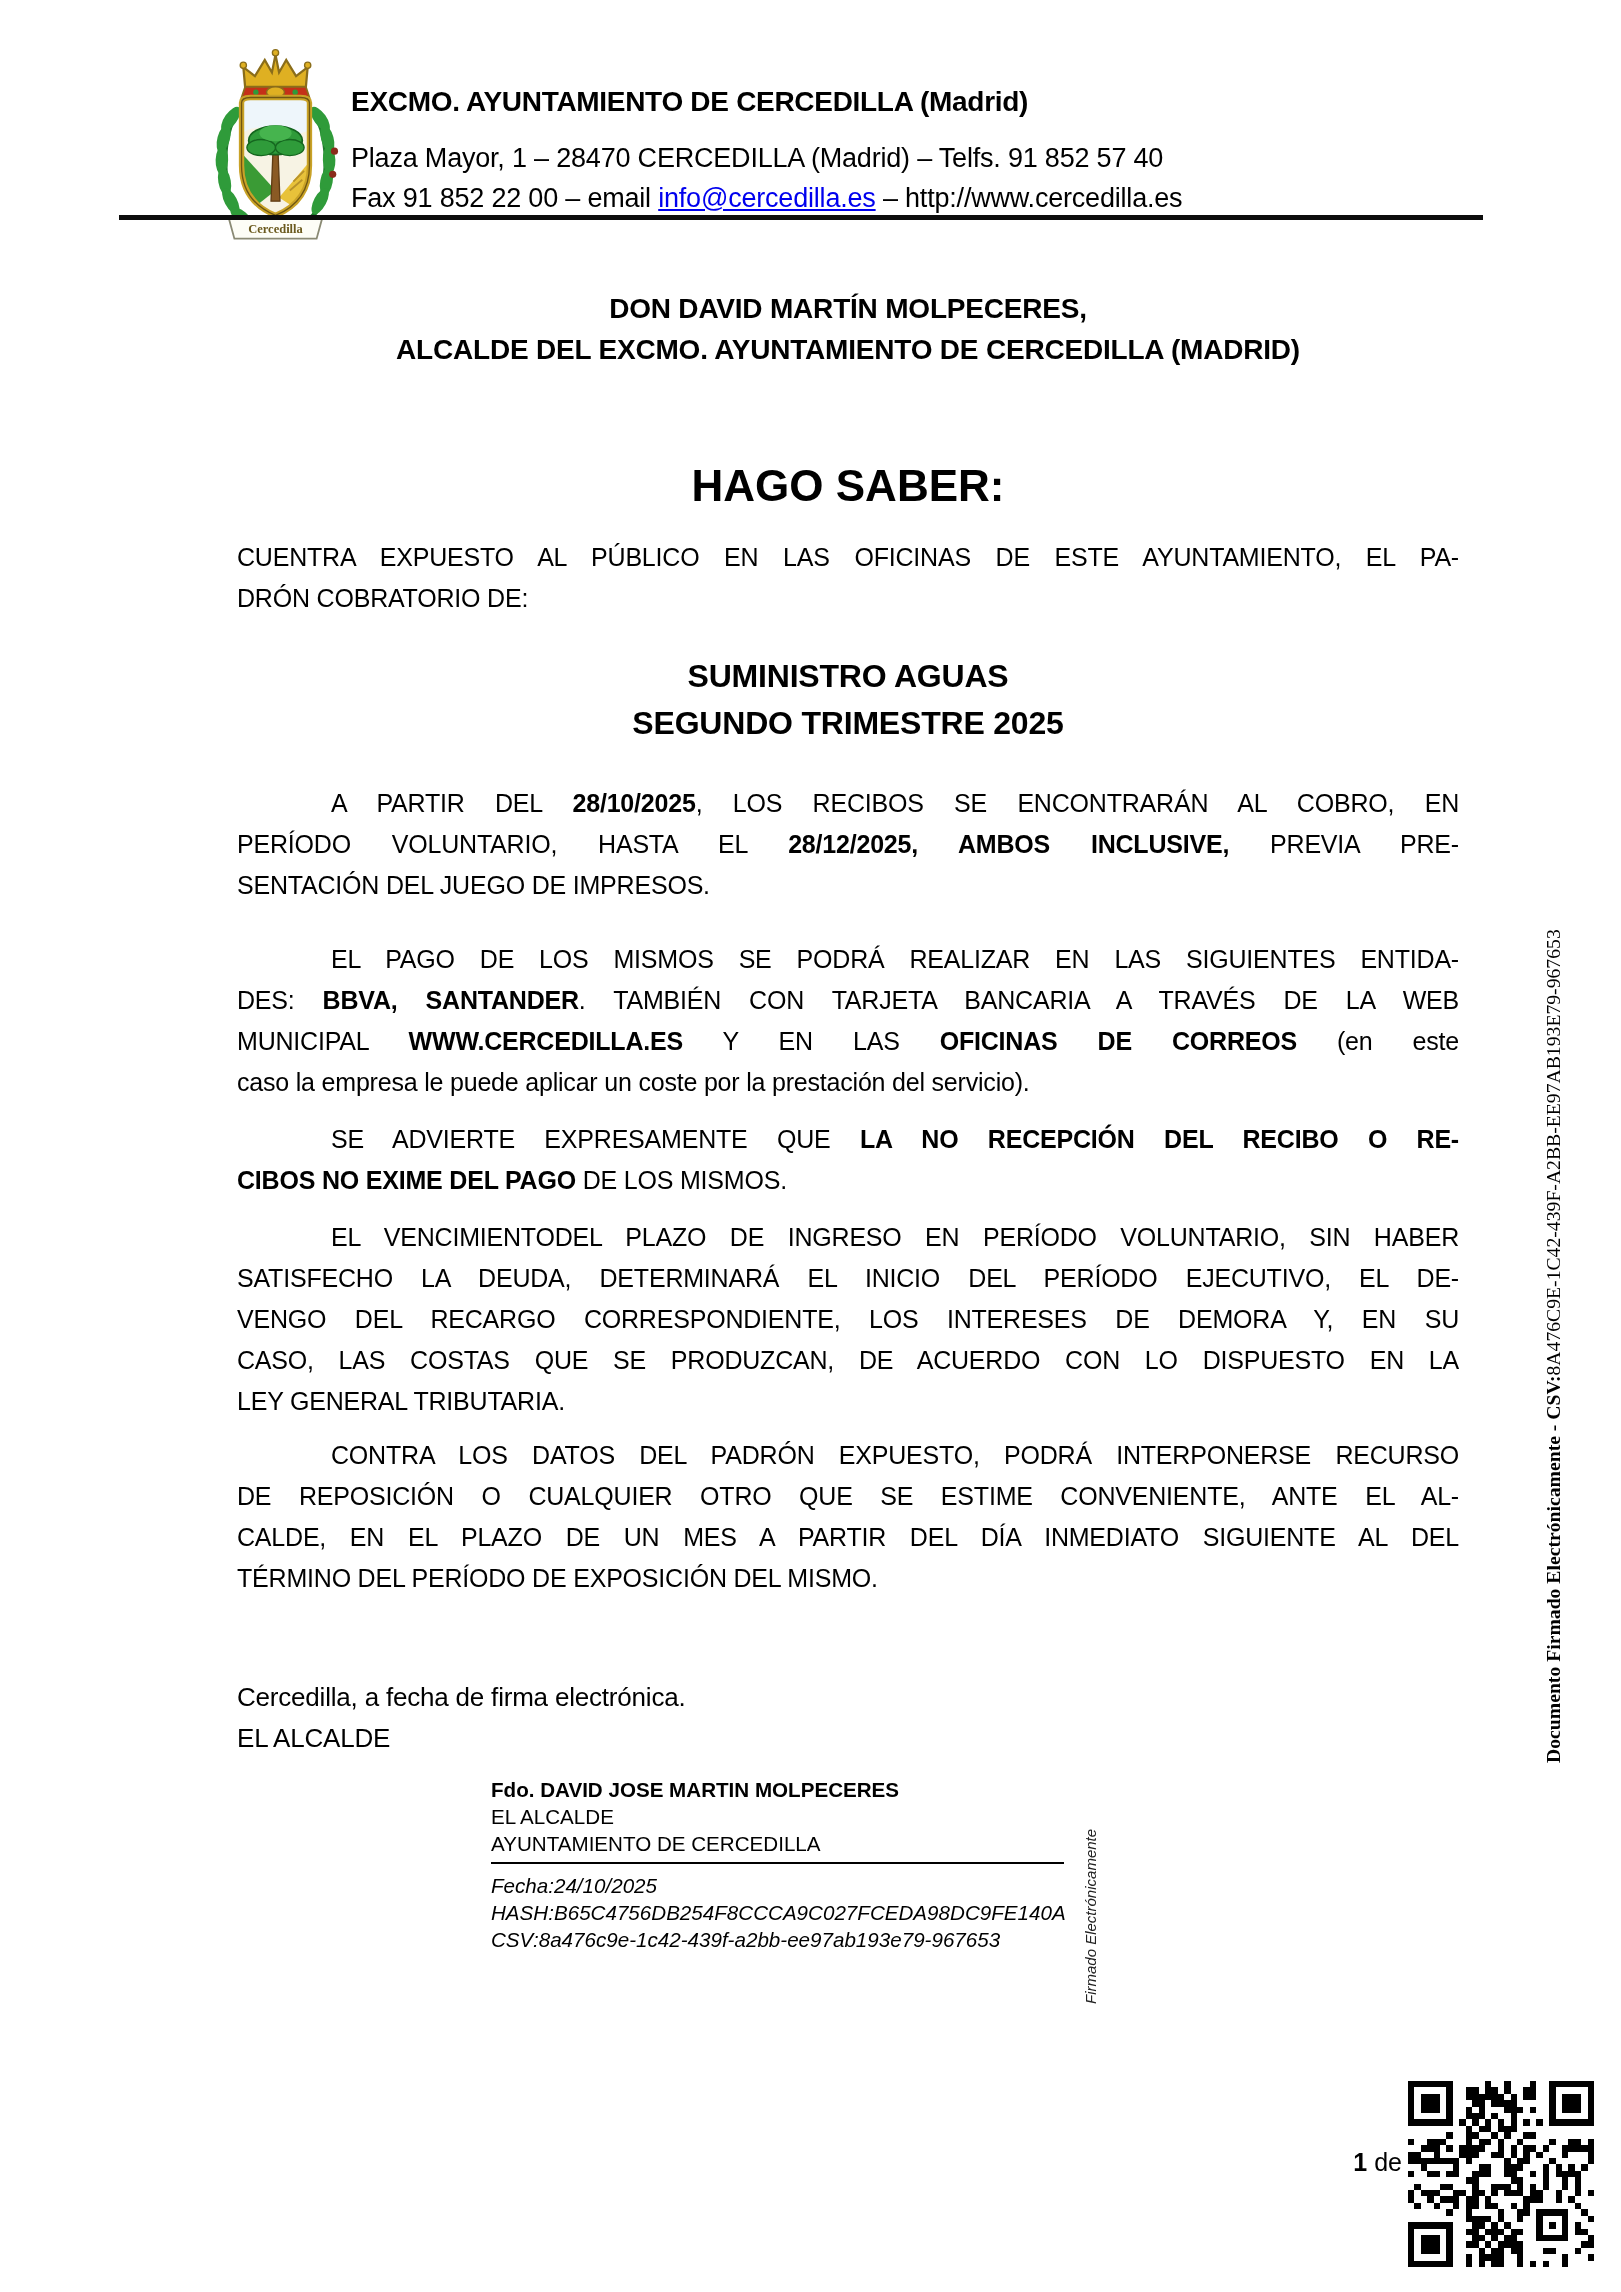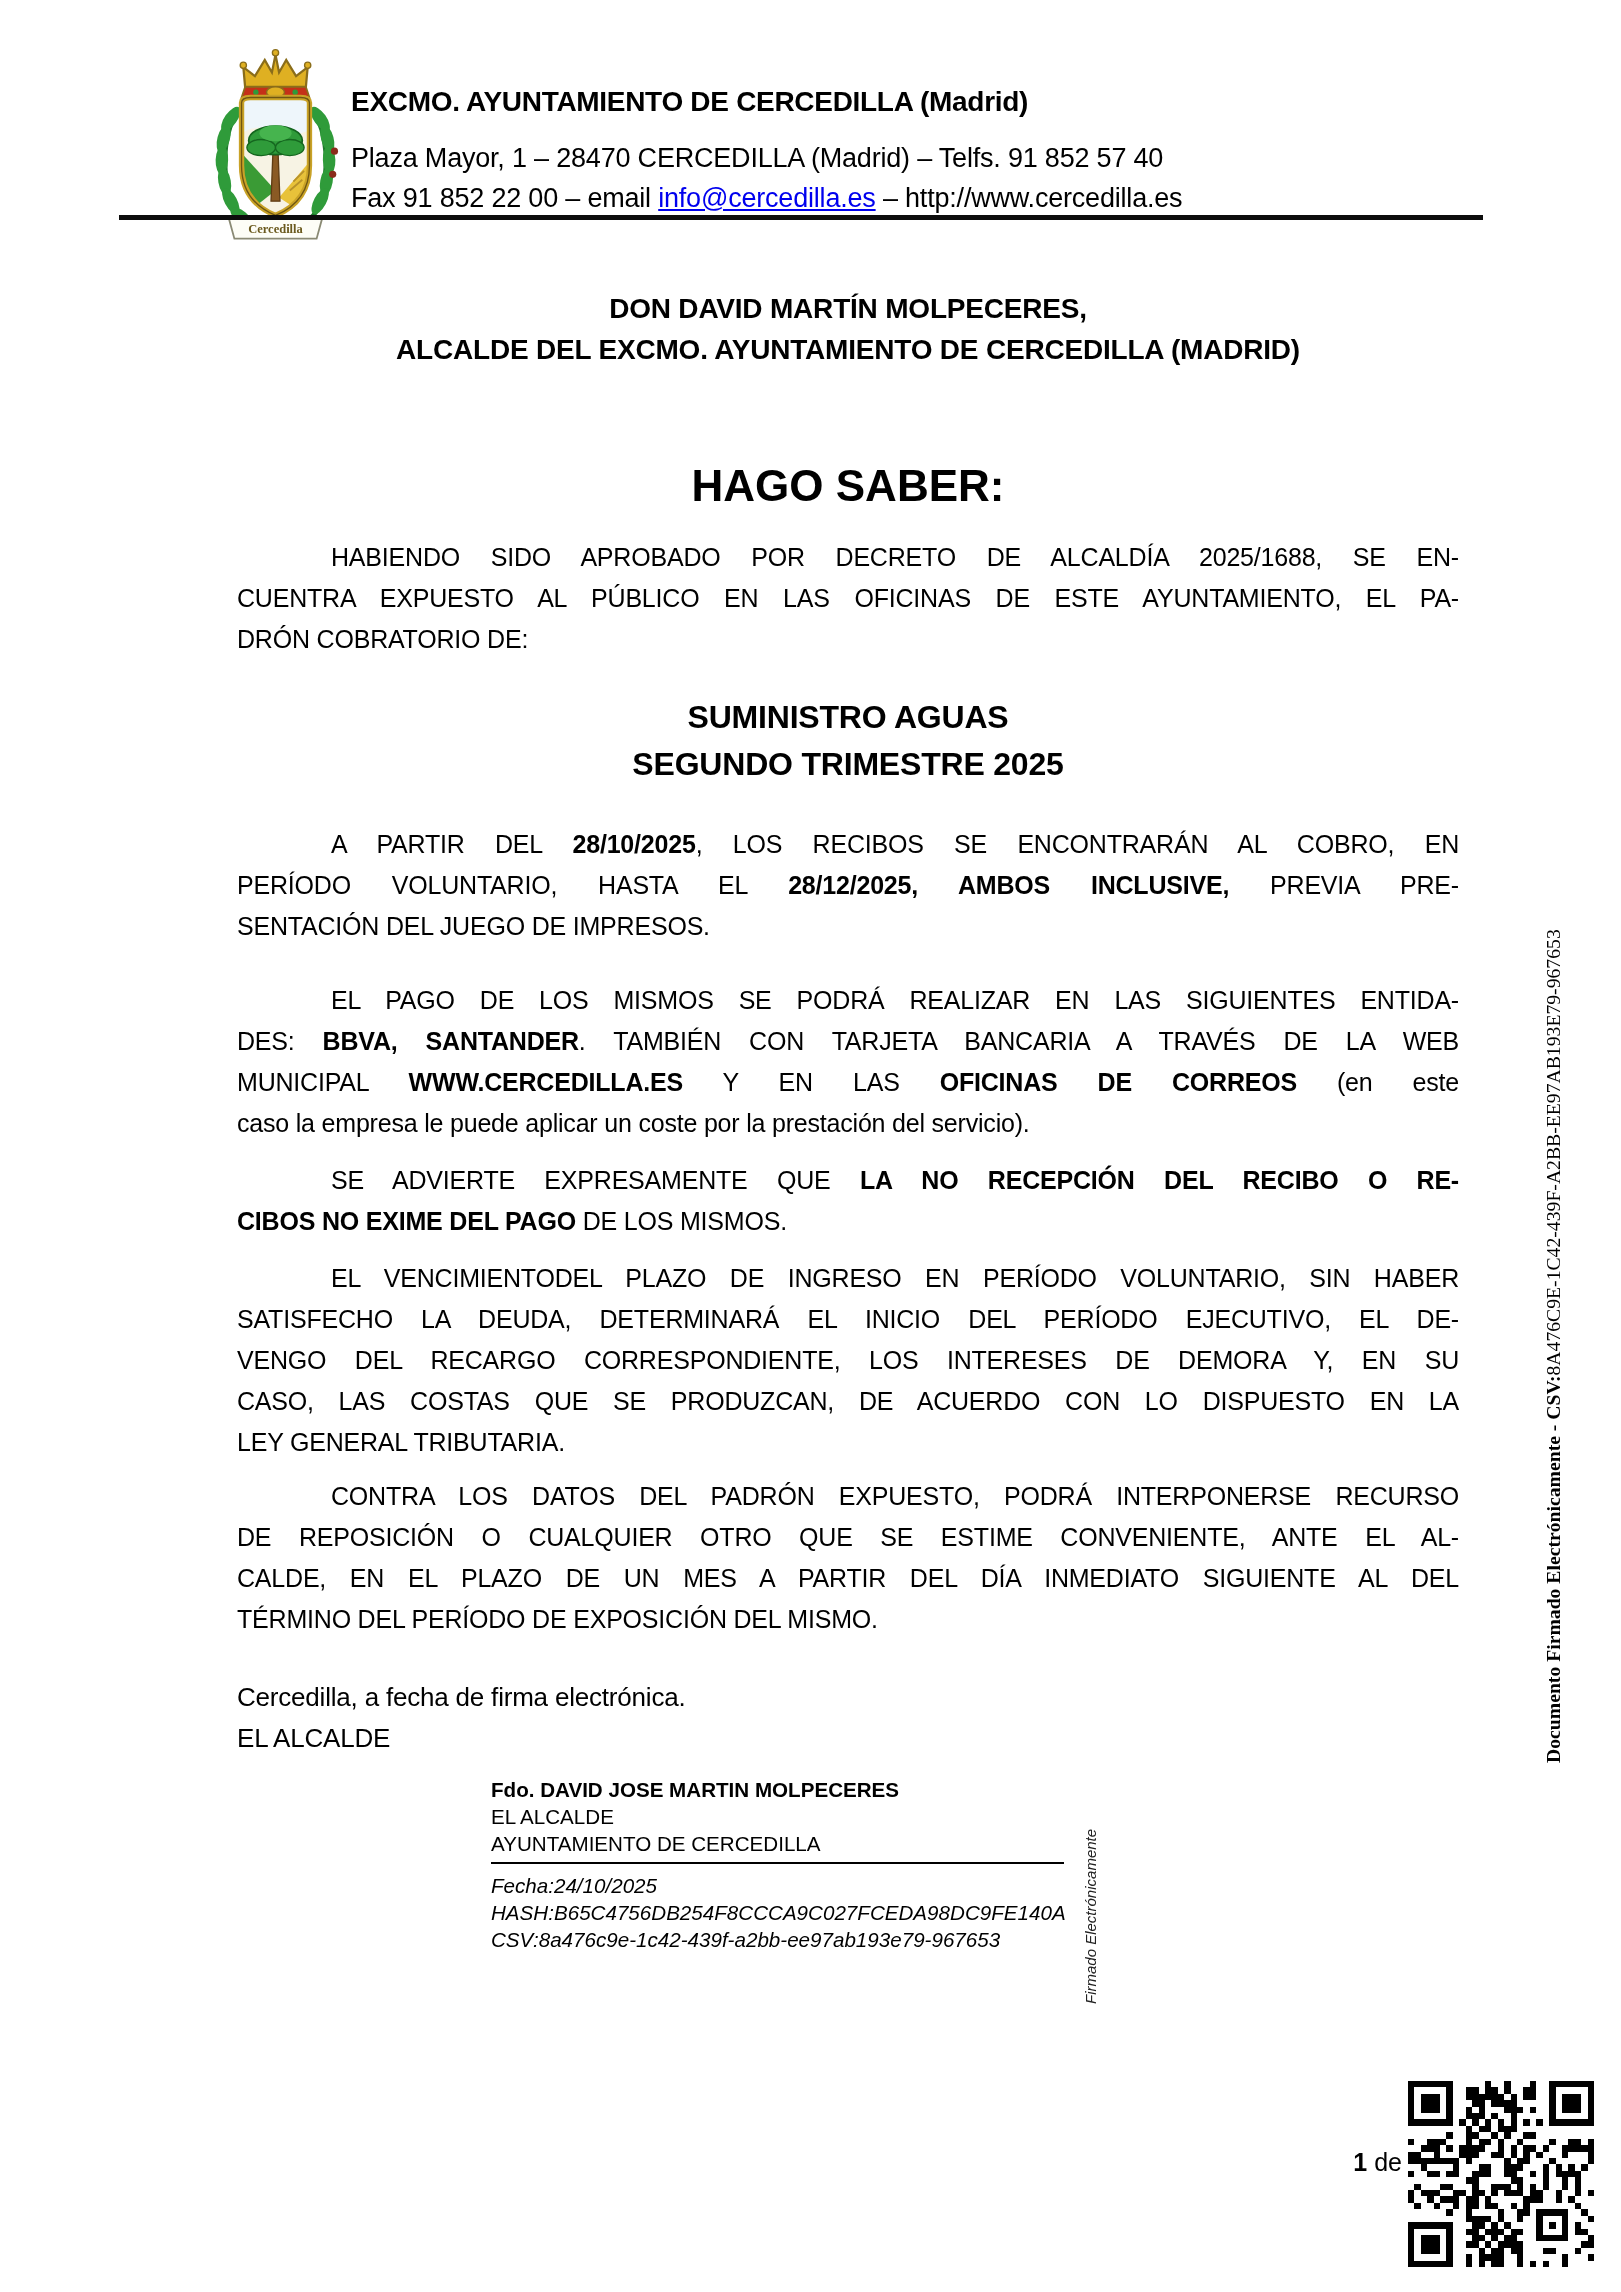--- a/index.html
+++ b/index.html
@@ -128,21 +128,20 @@
 
   <div class="doc-title">
     <div>DON DAVID MARTÍN MOLPECERES,</div>
     <div>ALCALDE DEL EXCMO. AYUNTAMIENTO DE CERCEDILLA (MADRID)</div>
   </div>
 
   <div class="hago">HAGO SABER:</div>
 
   <div class="body-col">
     <div class="para">
-        <div class="bline ind"><span>HABIENDO SIDO APROBADO POR DECRETO DE ALCALDÍA 2025/1688, SE EN-</span></div>
         <div class="bline"><span>CUENTRA EXPUESTO AL PÚBLICO EN LAS OFICINAS DE ESTE AYUNTAMIENTO, EL PA-</span></div>
         <div class="bline last"><span>DRÓN COBRATORIO DE:</span></div>
       </div>
     <div class="subject">
       <div>SUMINISTRO AGUAS</div>
       <div>SEGUNDO TRIMESTRE 2025</div>
     </div>
     <div class="para m1">
         <div class="bline ind"><span>A PARTIR DEL </span><span class="b">28/10/2025</span><span>, LOS RECIBOS SE ENCONTRARÁN AL COBRO, EN</span></div>
         <div class="bline"><span>PERÍODO VOLUNTARIO, HASTA EL </span><span class="b">28/12/2025, AMBOS INCLUSIVE,</span><span> PREVIA PRE-</span></div>

